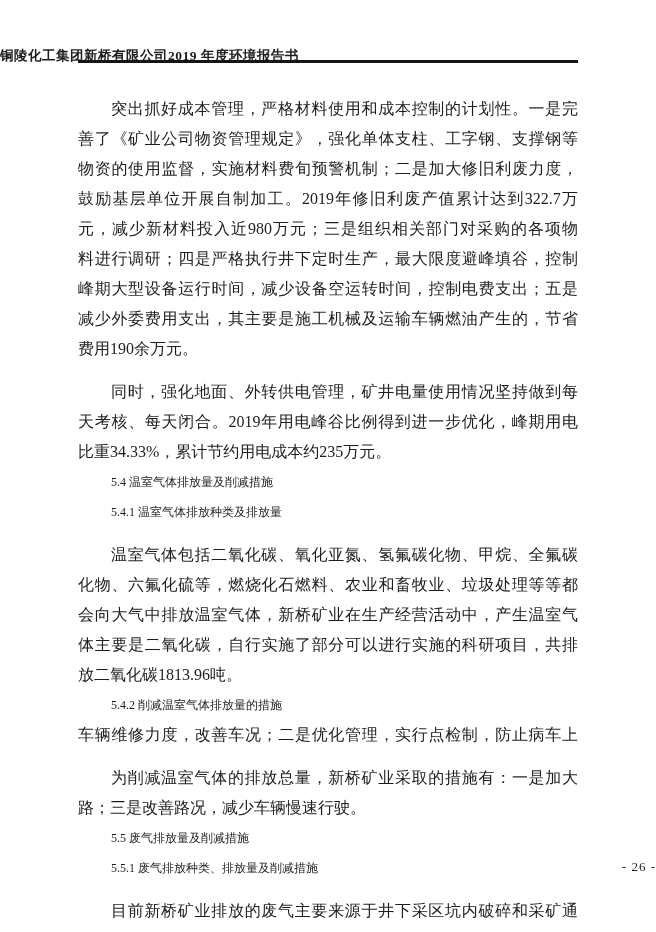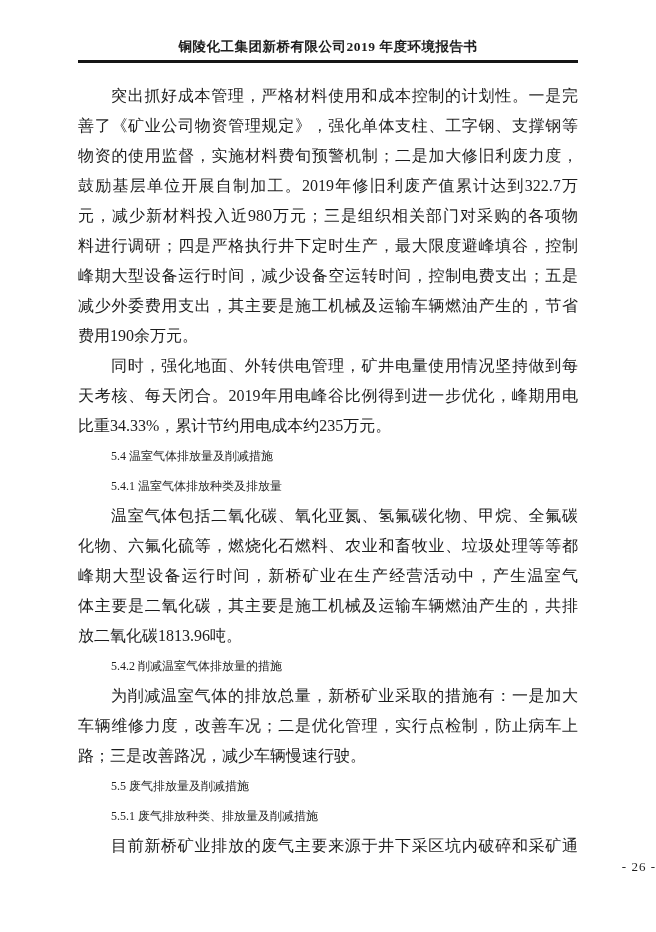--- a/index.html
+++ b/index.html
@@ -15,22 +15,21 @@
     color:var(--text-color);
   }
   .page{
     position:relative;
     width:656px;height:932px;
     background:var(--bg-color);
     overflow:hidden;
   }
   .header-title{
     position:absolute;
-    top:38px;left:0;width:100%;
-    text-align:center;
+    top:47px;left:0;width:100%;
     font-size:13.5px;
     font-weight:bold;
     letter-spacing:0.5px;
   }
   .header-rule{
     position:absolute;
     top:60px;left:78px;
     width:500px;height:3px;
     background:var(--rule-color);
   }
@@ -40,21 +39,21 @@
     width:500px;
   }
   .line{
     height:30px;
     line-height:30px;
     font-size:16px;
     text-align:justify;
     text-align-last:justify;
     overflow:hidden;
   }
-  .line.first{ text-indent:33px; }
+  .line.first{ text-indent:33px;margin-top:13px; }
   .line.last{ text-align:center; text-align-last:left; }
   .heading-line{
     height:30px;
     line-height:30px;
     font-size:12px;
     padding-left:33px;
     white-space:nowrap;
     overflow:hidden;
   }
   .footer-page-number{
@@ -86,28 +85,28 @@
       <div class="paragraph">
         <div class="line first">同时，强化地面、外转供电管理，矿井电量使用情况坚持做到每</div>
         <div class="line">天考核、每天闭合。2019年用电峰谷比例得到进一步优化，峰期用电</div>
         <div class="line last">比重34.33%，累计节约用电成本约235万元。</div>
       </div>
       <div class="heading-line">5.4  温室气体排放量及削减措施</div>
       <div class="heading-line">5.4.1 温室气体排放种类及排放量</div>
       <div class="paragraph">
         <div class="line first">温室气体包括二氧化碳、氧化亚氮、氢氟碳化物、甲烷、全氟碳</div>
         <div class="line">化物、六氟化硫等，燃烧化石燃料、农业和畜牧业、垃圾处理等等都</div>
-        <div class="line">峰期大型设备运行时间，新桥矿业在生产经营活动中，产生温室气</div>
-        <div class="line">体主要是二氧化碳，其主要是施工机械及运输车辆燃油产生的，共排</div>
+        <div class="line">会向大气中排放温室气体，新桥矿业在生产经营活动中，产生温室气</div>
+        <div class="line">体主要是二氧化碳，自行实施了部分可以进行实施的科研项目，共排</div>
         <div class="line last">放二氧化碳1813.96吨。</div>
       </div>
       <div class="heading-line">5.4.2 削减温室气体排放量的措施</div>
       <div class="paragraph">
+        <div class="line">车辆维修力度，改善车况；二是优化管理，实行点检制，防止病车上</div>
         <div class="line first">为削减温室气体的排放总量，新桥矿业采取的措施有：一是加大</div>
-        <div class="line">车辆维修力度，改善车况；二是优化管理，实行点检制，防止病车上</div>
         <div class="line last">路；三是改善路况，减少车辆慢速行驶。</div>
       </div>
       <div class="heading-line">5.5  废气排放量及削减措施</div>
       <div class="heading-line">5.5.1 废气排放种类、排放量及削减措施</div>
       <div class="paragraph">
         <div class="line first">目前新桥矿业排放的废气主要来源于井下采区坑内破碎和采矿通</div>
       </div>
     </div>
   <div class="footer-page-number">- 26 -</div>
 </div>

